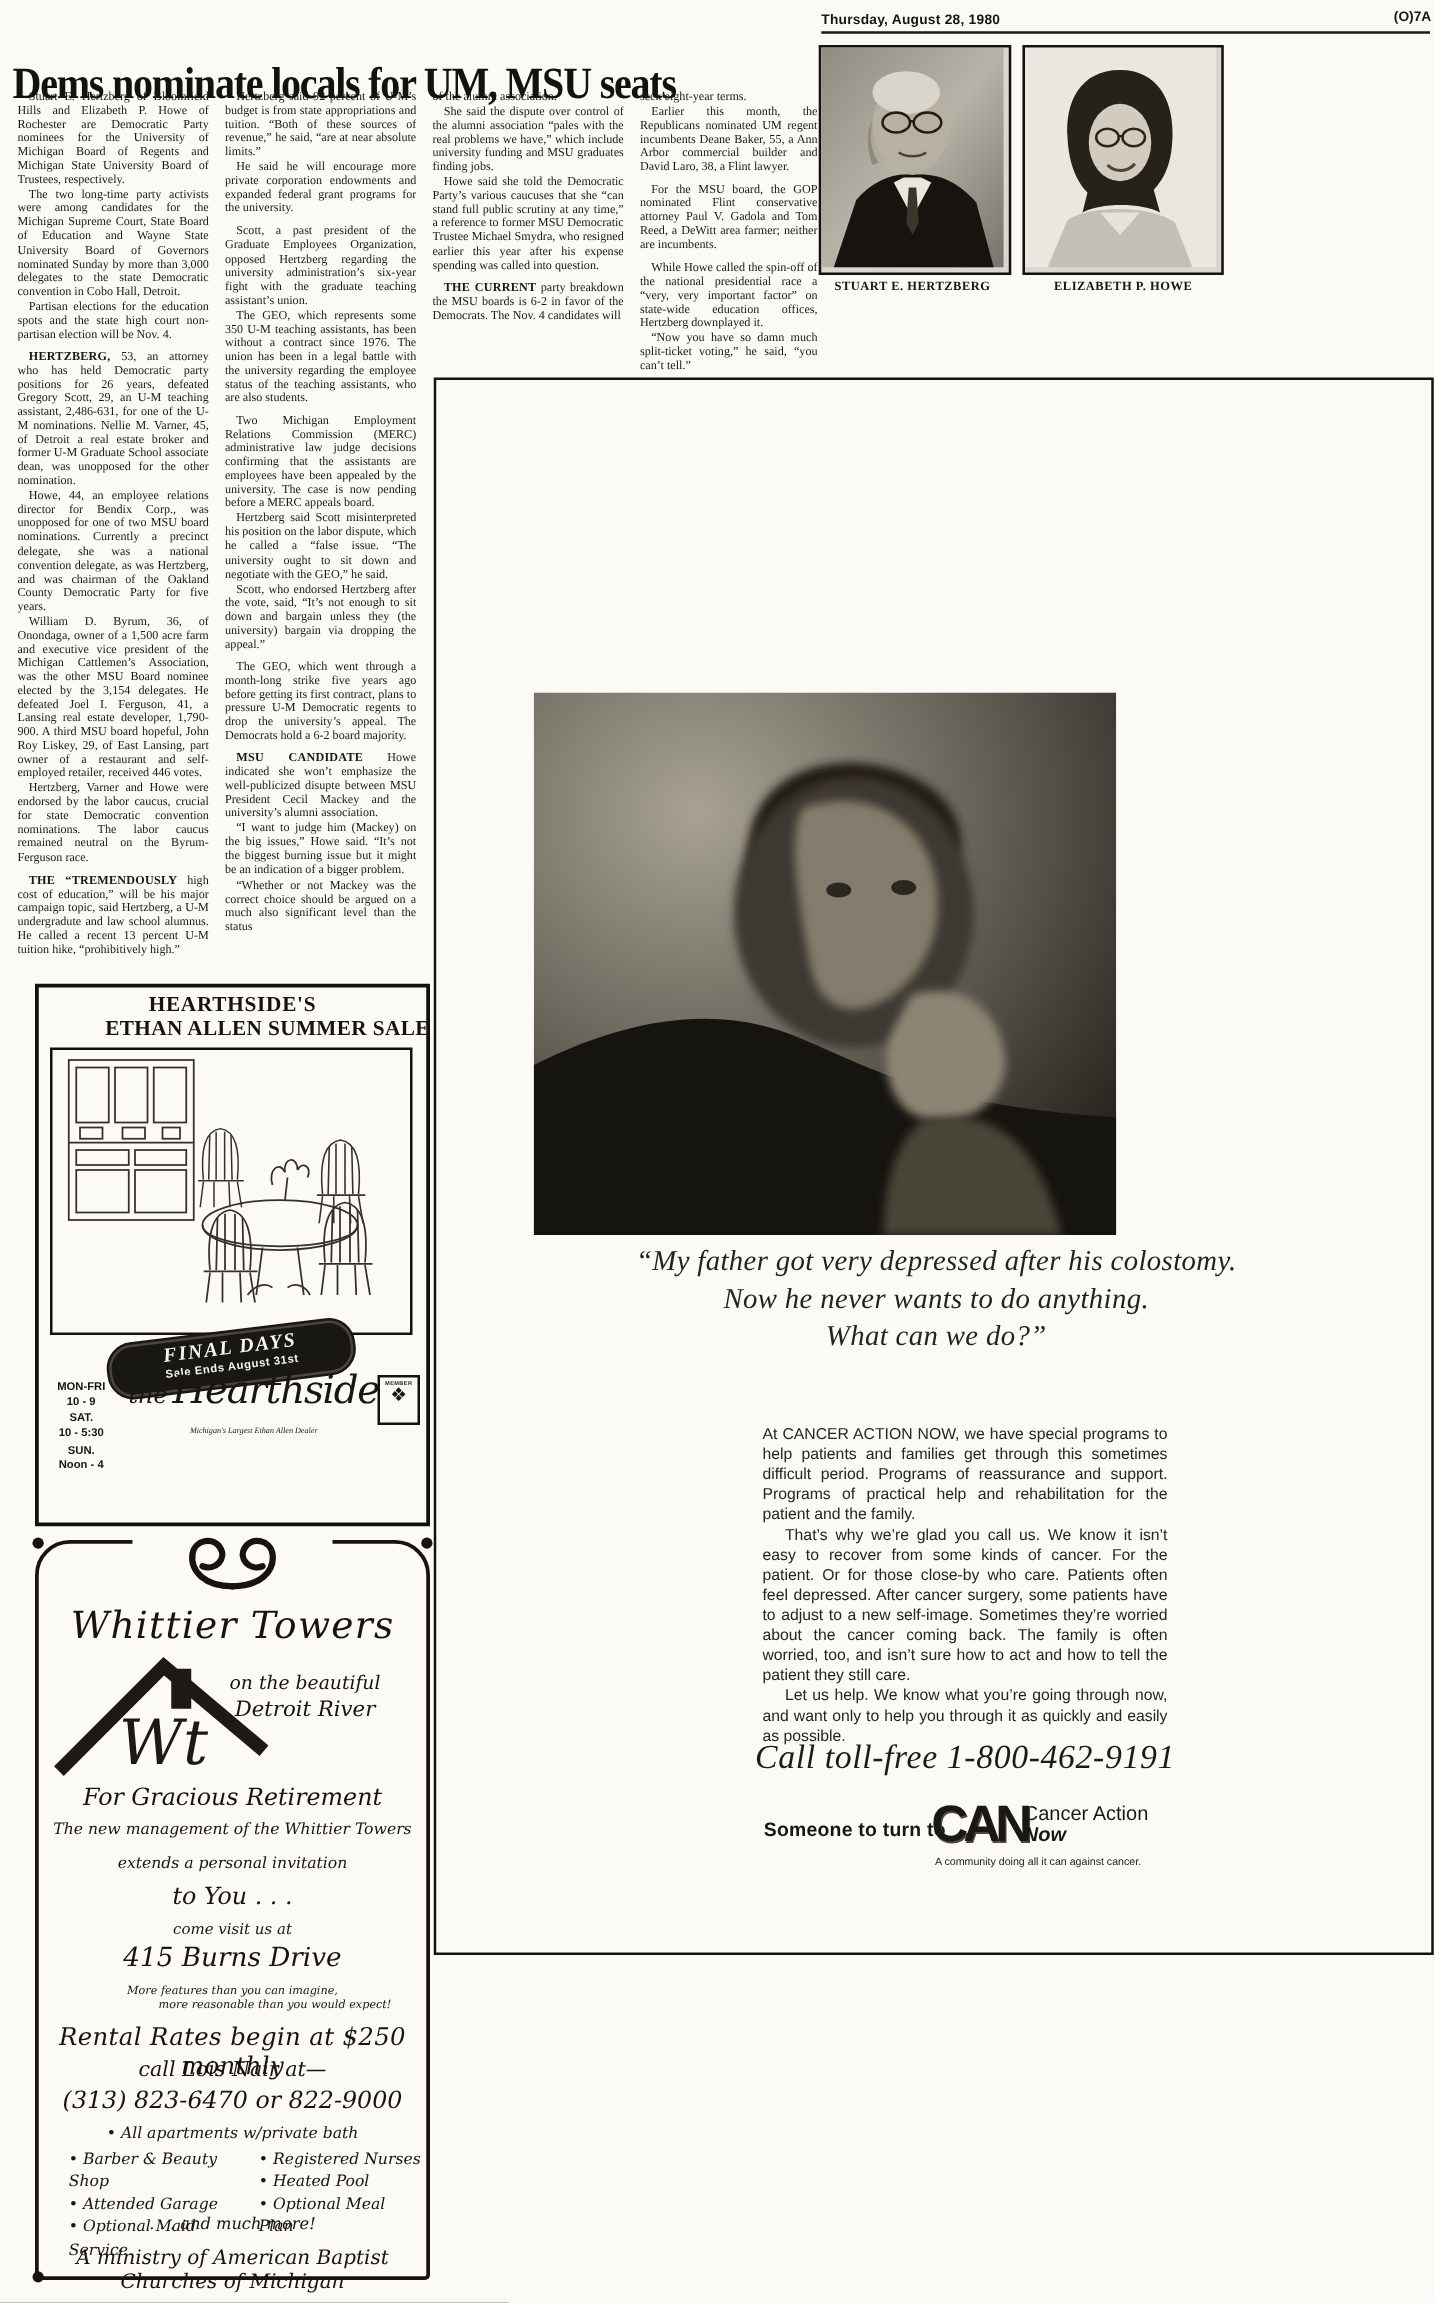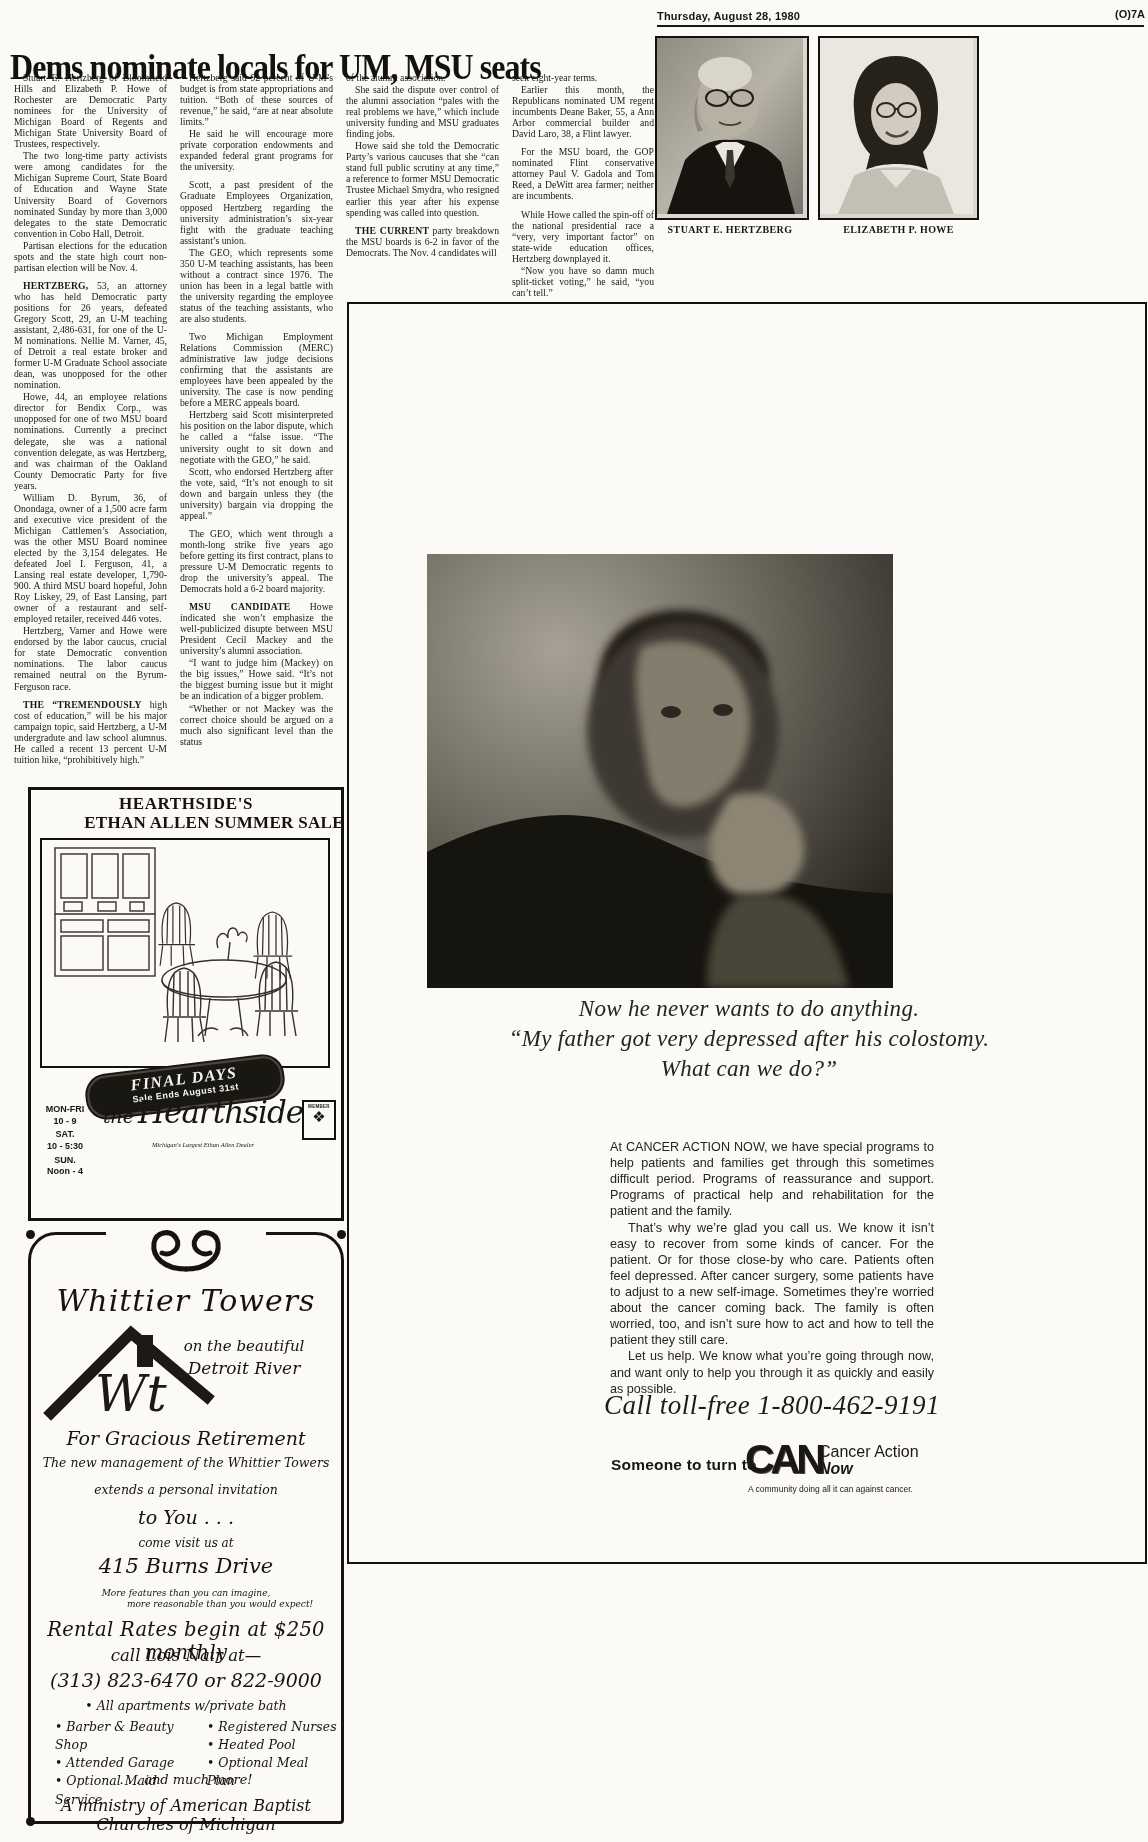--- a/index.html
+++ b/index.html
@@ -326,22 +326,22 @@
         <path d="M172,122 C176,58 252,42 304,68 C336,84 346,110 340,132 C304,96 230,92 206,132 C194,152 190,172 190,198 C178,178 168,152 172,122 Z" fill="#211e18" filter="url(#soft)"></path>
         <ellipse cx="256" cy="176" rx="96" ry="108" fill="#3c3830" filter="url(#soft)"></ellipse>
         <path d="M216,92 C262,76 312,96 322,152 C330,202 302,242 266,252 C240,258 224,242 220,212 C215,182 200,112 216,92 Z" fill="#847c6c" filter="url(#soft)"></path>
         <path d="M302,242 C342,230 372,252 377,292 C380,322 352,348 316,342 C286,336 276,302 286,272 Z" fill="#8d8473" filter="url(#soft)"></path>
         <path d="M312,342 C362,332 402,352 422,434 L280,434 C280,392 290,358 312,342 Z" fill="#494438" filter="url(#soft)"></path>
         <ellipse cx="244" cy="158" rx="10" ry="6" fill="#2a2620"></ellipse>
         <ellipse cx="296" cy="156" rx="10" ry="6" fill="#2a2620"></ellipse>
       </svg>
     </div>
     <div id="cancer-quote">
+      <div>“My father got very depressed after his colostomy.</div>
       <div>Now he never wants to do anything.</div>
-      <div>“My father got very depressed after his colostomy.</div>
       <div>What can we do?”</div>
     </div>
     <div id="cancer-body">
       <p>At CANCER ACTION NOW, we have special programs to help patients and families get through this sometimes difficult period. Programs of reassurance and support. Programs of practical help and rehabilitation for the patient and the family.</p>
       <p>That’s why we’re glad you call us. We know it isn’t easy to recover from some kinds of cancer. For the patient. Or for those close-by who care. Patients often feel depressed. After cancer surgery, some patients have to adjust to a new self-image. Sometimes they’re worried about the cancer coming back. The family is often worried, too, and isn’t sure how to act and how to tell the patient they still care.</p>
       <p>Let us help. We know what you’re going through now, and want only to help you through it as quickly and easily as possible.</p>
     </div>
     <div id="cancer-call">Call toll-free 1-800-462-9191</div>
     <div id="cancer-someone">Someone to turn to</div>
     <div id="cancer-can">CAN</div>

